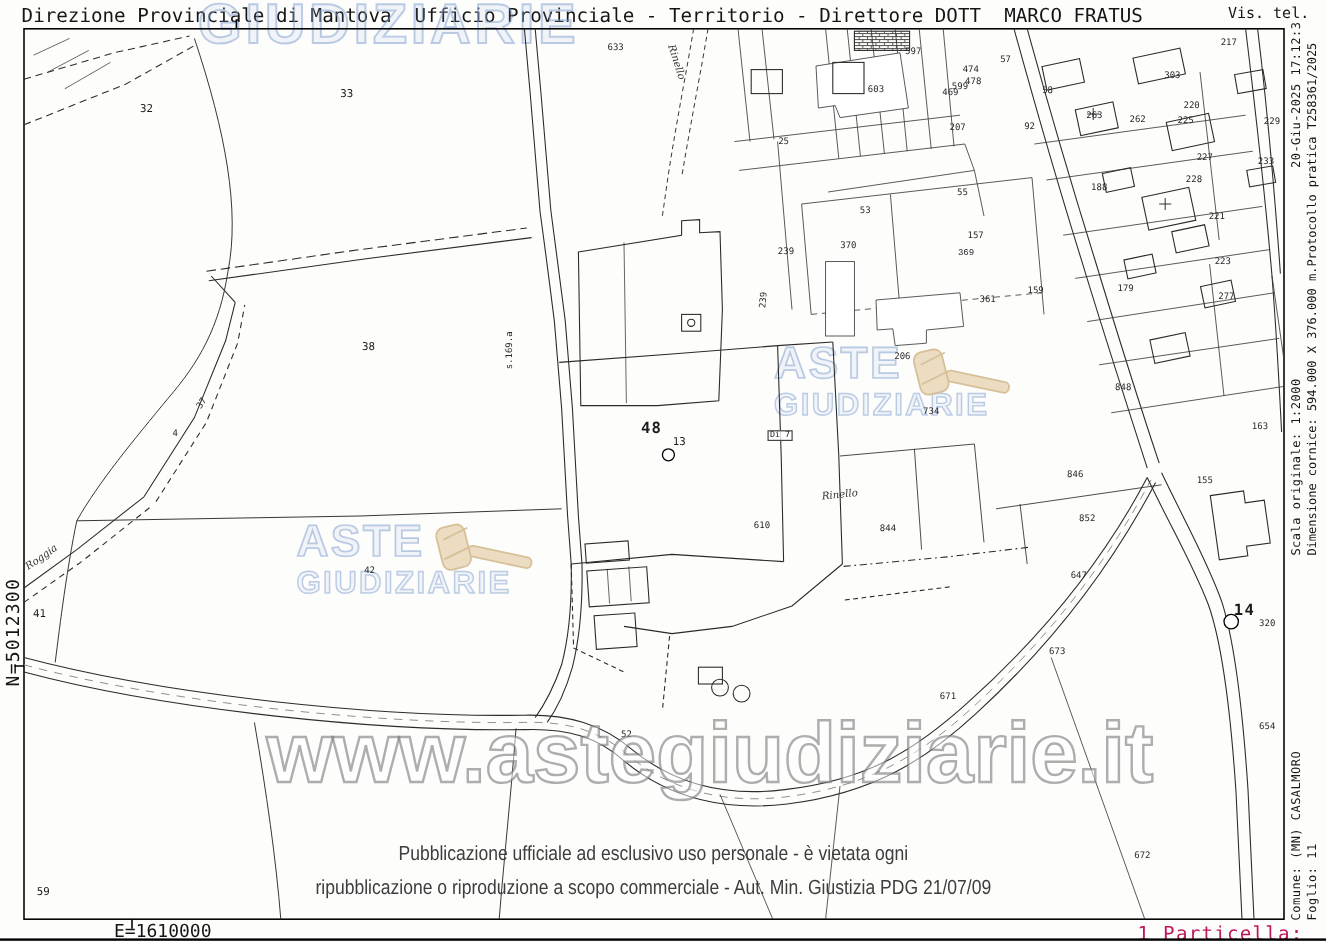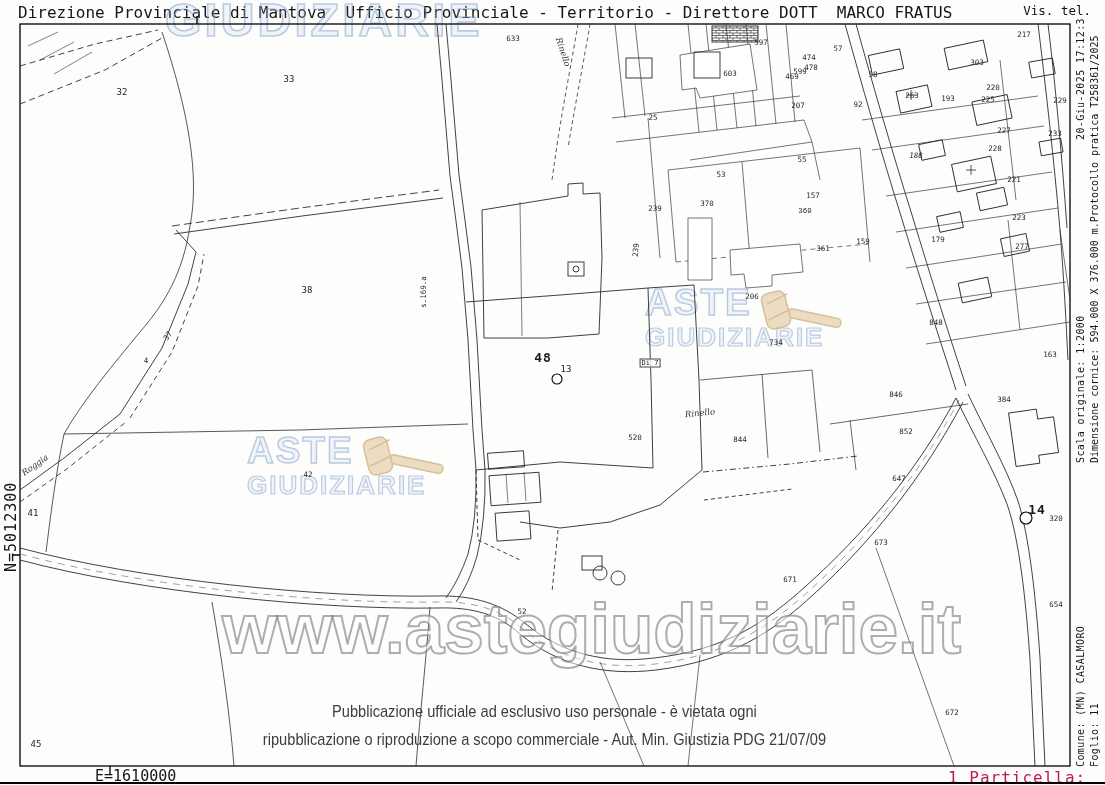--- a/index.html
+++ b/index.html
@@ -208,63 +208,63 @@
 </svg>
 
 <div id="map-labels">
     <span class="plbl" style="left: 122px; top: 92px;">32</span>
     <span class="plbl" style="left: 289px; top: 79px;">33</span>
     <span class="plbl" style="left: 307px; top: 290px;">38</span>
     <span class="plbl sm" style="left: 168px; top: 336px; transform: translate(-50%, -50%) rotate(-55deg);">37</span>
     <span class="plbl sm" style="left: 146px; top: 361px;">4</span>
     <span class="plbl" style="left: 33px; top: 513px;">41</span>
     <span class="plbl sm" style="left: 308px; top: 475px;">42</span>
-    <span class="plbl" style="left: 36px; top: 744px;">45</span>
+    <span class="plbl" style="left: 36px; top: 744px;">59</span>
     <span class="plbl sm" style="left: 522px; top: 612px;">52</span>
     <span class="plbl it" style="left: 35px; top: 465px; transform: translate(-50%, -50%) rotate(-35deg);">Roggia</span>
     <span class="plbl sm" style="left: 424px; top: 292px; transform: translate(-50%, -50%) rotate(-90deg);">s.169.a</span>
     <span class="plbl it" style="left: 563px; top: 52px; transform: translate(-50%, -50%) rotate(72deg);">Rinello</span>
     <span class="plbl sm" style="left: 513px; top: 39px;">633</span>
     <span class="plbl lg" style="left: 543px; top: 357px;">48</span>
     <span class="plbl" style="left: 566px; top: 369px;">13</span>
     <span class="plbl bx" style="left: 650px; top: 363px;">Di 7</span>
     <span class="plbl it" style="left: 700px; top: 413px; transform: translate(-50%, -50%) rotate(-6deg);">Rinello</span>
     <span class="plbl sm" style="left: 655px; top: 209px;">239</span>
     <span class="plbl sm" style="left: 636px; top: 250px; transform: translate(-50%, -50%) rotate(-85deg);">239</span>
     <span class="plbl sm" style="left: 707px; top: 204px;">370</span>
     <span class="plbl sm" style="left: 805px; top: 212px; font-family: Liberation Mono, monospace;">369</span>
     <span class="plbl sm" style="left: 752px; top: 297px;">206</span>
     <span class="plbl sm" style="left: 823px; top: 249px;">361</span>
     <span class="plbl sm" style="left: 776px; top: 343px;">734</span>
     <span class="plbl sm" style="left: 813px; top: 196px;">157</span>
     <span class="plbl sm" style="left: 863px; top: 242px;">159</span>
     <span class="plbl sm" style="left: 938px; top: 240px;">179</span>
-    <span class="plbl sm" style="left: 635px; top: 438px;">520</span>
+    <span class="plbl sm" style="left: 635px; top: 438px;">610</span>
     <span class="plbl sm" style="left: 740px; top: 440px;">844</span>
     <span class="plbl sm" style="left: 863px; top: 395px; margin-left: 33px;">846</span>
     <span class="plbl sm" style="left: 906px; top: 432px;">852</span>
     <span class="plbl sm" style="left: 899px; top: 479px;">647</span>
     <span class="plbl sm" style="left: 881px; top: 543px;">673</span>
     <span class="plbl sm" style="left: 790px; top: 580px;">671</span>
     <span class="plbl sm" style="left: 952px; top: 713px;">672</span>
     <span class="plbl sm" style="left: 1056px; top: 605px;">654</span>
-    <span class="plbl sm" style="left: 1004px; top: 400px;">384</span>
+    <span class="plbl sm" style="left: 1004px; top: 400px;">155</span>
     <span class="plbl lg" style="left: 1037px; top: 509px;">14</span>
     <span class="plbl sm" style="left: 1056px; top: 519px;">320</span>
     <span class="plbl sm" style="left: 1050px; top: 355px;">163</span>
     <span class="plbl sm" style="left: 936px; top: 323px;">848</span>
     <span class="plbl sm" style="left: 653px; top: 118px;">25</span>
     <span class="plbl sm" style="left: 721px; top: 175px;">53</span>
     <span class="plbl sm" style="left: 802px; top: 160px;">55</span>
     <span class="plbl sm" style="left: 838px; top: 49px;">57</span>
     <span class="plbl sm" style="left: 873px; top: 75px;">58</span>
     <span class="plbl sm" style="left: 858px; top: 105px;">92</span>
     <span class="plbl sm" style="left: 912px; top: 96px;">263</span>
-    <span class="plbl sm" style="left: 948px; top: 99px;">193</span>
-    <span class="plbl sm" style="left: 916px; top: 156px; font-style: italic;">188</span>
+    <span class="plbl sm" style="left: 948px; top: 99px;">262</span>
+    <span class="plbl sm" style="left: 916px; top: 156px;">188</span>
     <span class="plbl sm" style="left: 995px; top: 149px;">228</span>
     <span class="plbl sm" style="left: 988px; top: 100px;">225</span>
     <span class="plbl sm" style="left: 993px; top: 88px;">220</span>
     <span class="plbl sm" style="left: 977px; top: 63px;">303</span>
     <span class="plbl sm" style="left: 798px; top: 106px;">207</span>
     <span class="plbl sm" style="left: 761px; top: 43px;">597</span>
     <span class="plbl sm" style="left: 800px; top: 72px;">599</span>
     <span class="plbl sm" style="left: 809px; top: 58px;">474</span>
     <span class="plbl sm" style="left: 811px; top: 68px;">478</span>
     <span class="plbl sm" style="left: 792px; top: 77px;">469</span>

